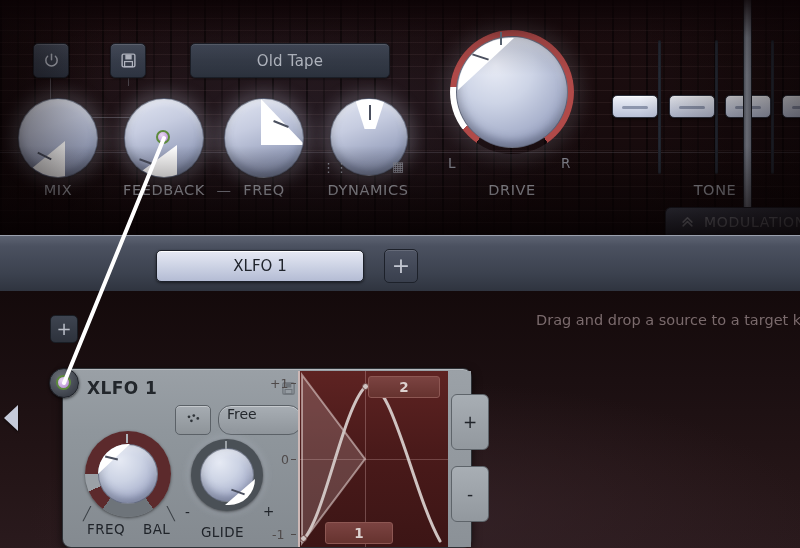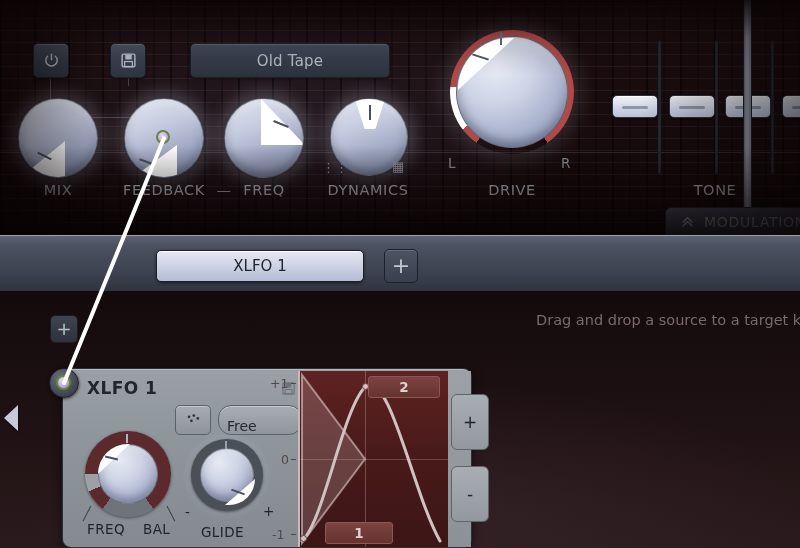--- a/index.html
+++ b/index.html
@@ -198,21 +198,21 @@
     position:absolute; background: linear-gradient(180deg,#a6acb2 0%,#8e9499 100%);
     border:1px solid #5b6167; border-radius:5px;
     display:flex; align-items:center; justify-content:center;
     color:#30353a; box-shadow: inset 0 1px 0 rgba(255,255,255,.35);
   }
   #btn-random { left:112px; top:36px; width:36px; height:30px; }
   #mode-select {
     position:absolute; left:155px; top:36px; width:84px; height:30px;
     background: linear-gradient(180deg,#a8aeb4 0%,#8f959b 100%);
     border:1px solid #5b6167; border-radius:13px;
-    display:flex; align-items:flex-end; justify-content:space-between; padding:0 8px;
+    display:flex; align-items:flex-start; justify-content:space-between; padding:0 8px;
     color:#24282d; font-size:14px;
     box-shadow: inset 0 1px 0 rgba(255,255,255,.35);
     gap: 44px;
   }
   #btn-sync { left:246px; top:36px; width:32px; height:30px; }
 
   
   #freq-ring {
     position:absolute; left:22px; top:62px; width:86px; height:86px; border-radius:50%;
     background: conic-gradient(from 216deg, #5c2a2c 0deg, #5c2a2c 30deg,

